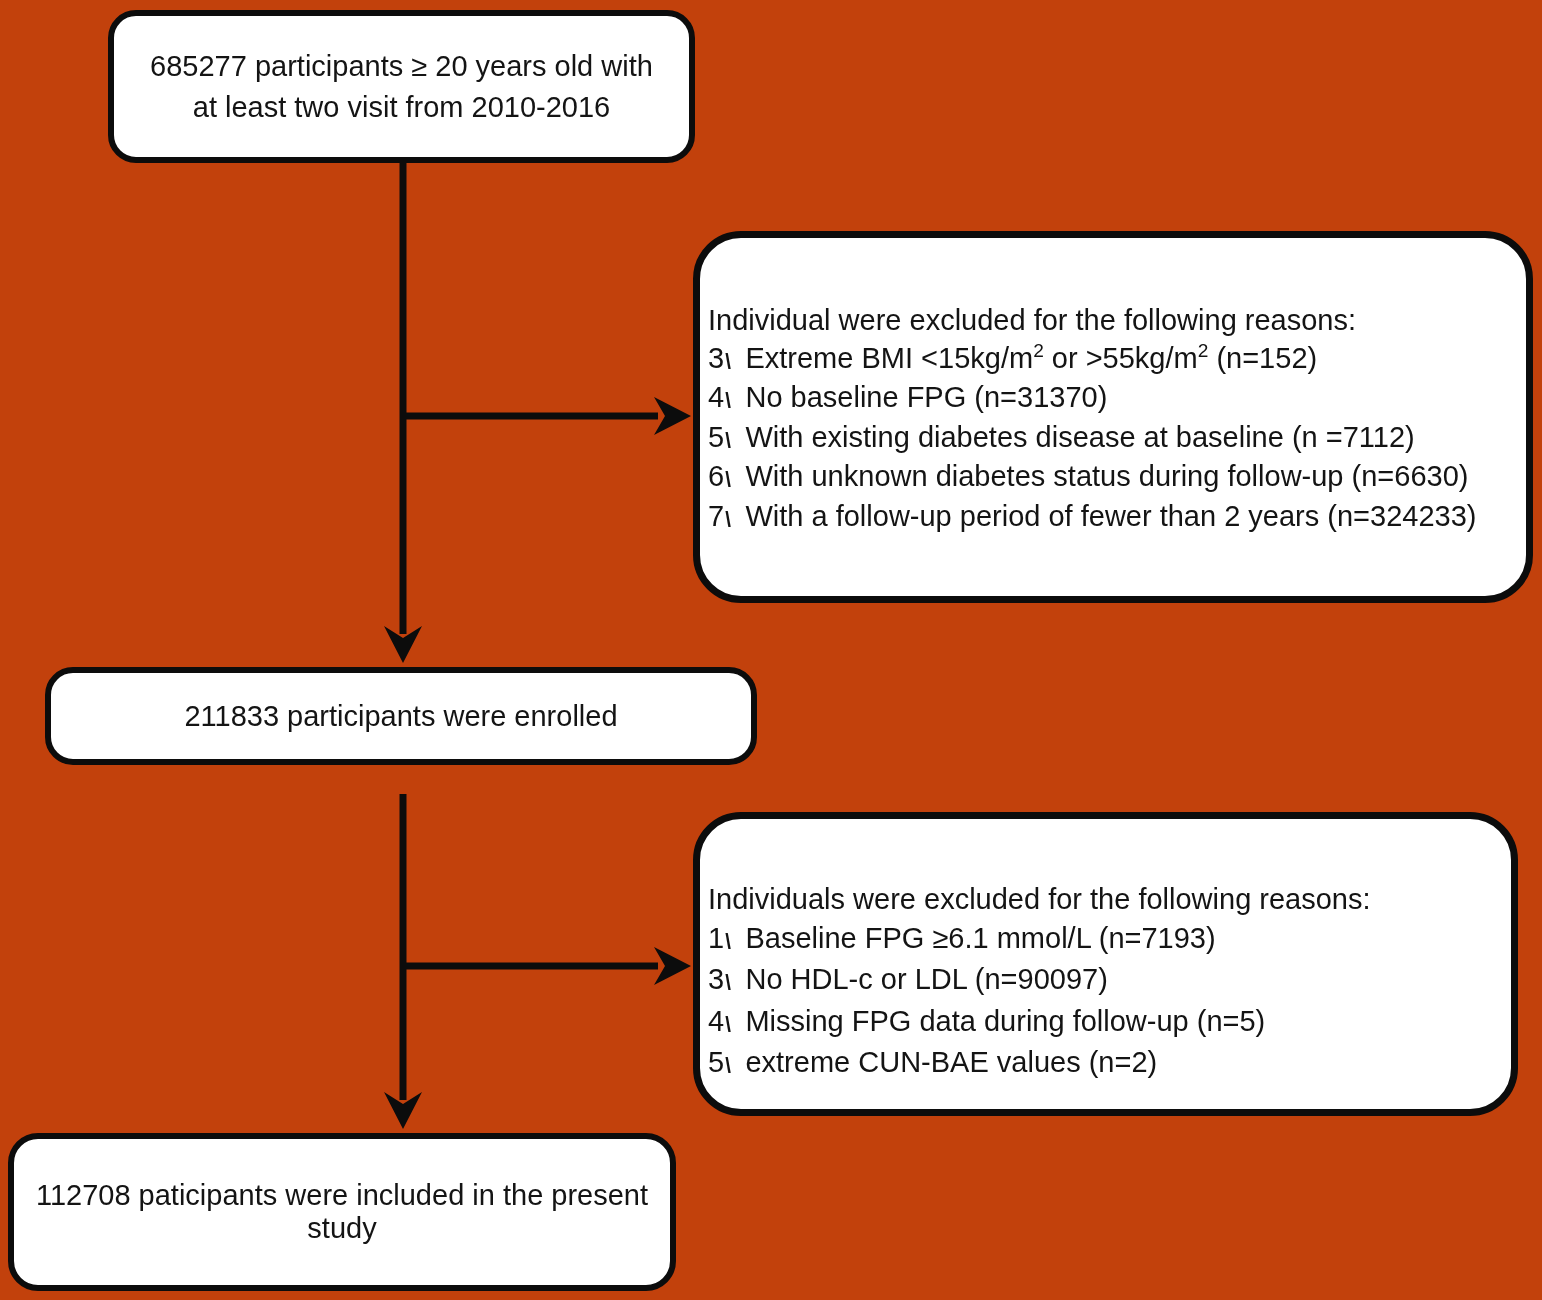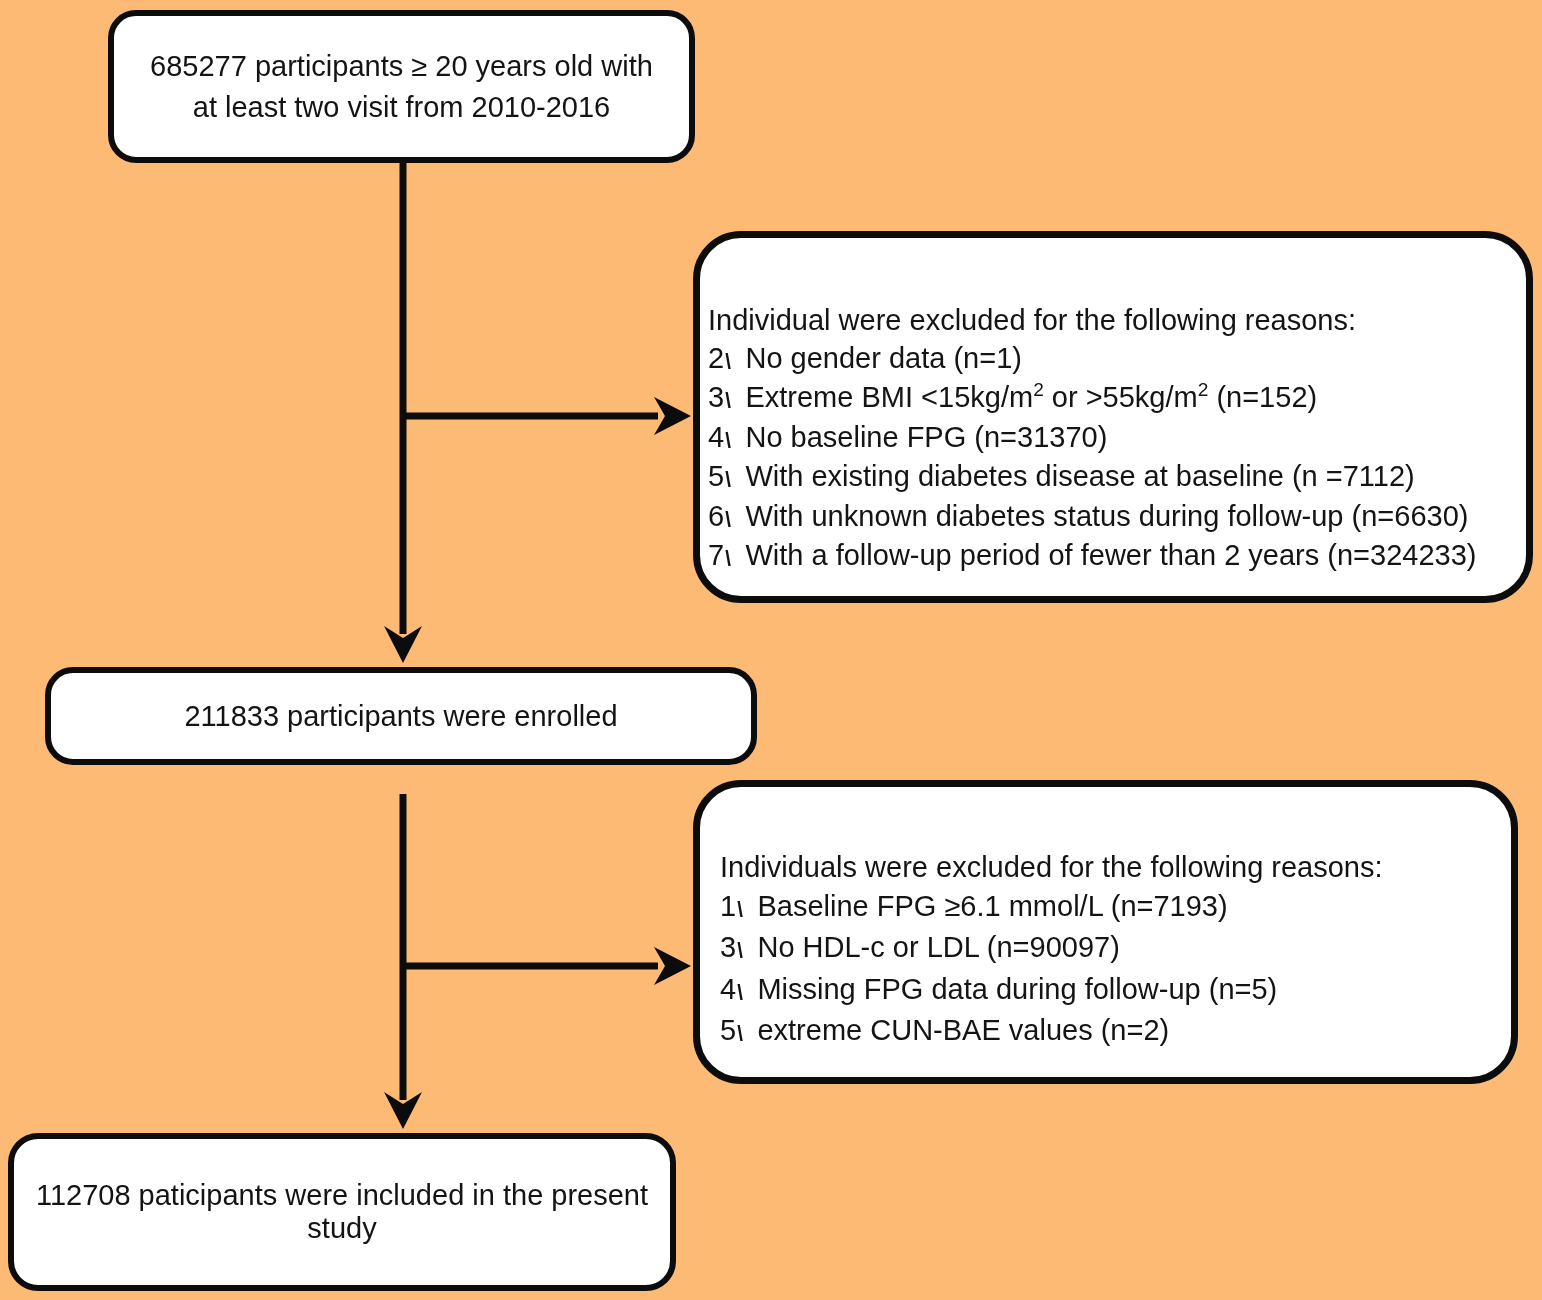--- a/index.html
+++ b/index.html
@@ -4,21 +4,21 @@
 <style>
   html, body {
     margin: 0;
     padding: 0;
     background: #ffffff;
   }
   .canvas {
     position: relative;
     width: 1542px;
     height: 1300px;
-    background: #fdba74;
+    background: #c2410c;
     font-family: "Liberation Sans", "DejaVu Sans", sans-serif;
     color: #141414;
     overflow: hidden;
   }
   .connectors {
     position: absolute;
     left: 0; top: 0;
     width: 1542px;
     height: 1300px;
     pointer-events: none;
@@ -52,25 +52,25 @@
     font-size: 29px;
     line-height: 37.5px;
   }
   .box-enrolled {
     left: 45px; top: 667px;
     width: 712px; height: 98px;
     border-radius: 28px;
     font-size: 29px;
   }
   .box-excl-2 {
-    left: 693px; top: 780px;
+    left: 693px; top: 812px;
     width: 825px; height: 304px;
     border-width: 7px;
     border-radius: 48px;
-    padding: 24px 16px 0 20px;
+    padding: 24px 16px 0 8px;
     font-size: 29px;
     line-height: 38.5px;
   }
   .box-final {
     left: 8px; top: 1133px;
     width: 668px; height: 158px;
     border-radius: 30px;
     font-size: 29px;
     padding: 13px 6px;
   }
@@ -119,21 +119,20 @@
     <polygon points="654,947 691,966 654,985 665,966" fill="#0c0c0c"></polygon>
   </svg>
 
   <div class="fc-box box-start centered">
     <span>685277 participants ≥ 20 years old with at least two visit from 2010-2016</span>
   </div>
 
   <div class="fc-box box-excl-1">
     <div class="excl-header">Individual were excluded for the following reasons:</div>
     <div>
-        <div class="excl-item"><span class="item-num">2</span><span class="ideo-comma">\</span><span class="item-text">No  gender data (n=1)</span></div>
         <div class="excl-item"><span class="item-num">3</span><span class="ideo-comma">\</span><span class="item-text">Extreme BMI &lt;15kg/m<sup>2</sup> or &gt;55kg/m<sup>2</sup> (n=152)</span></div>
         <div class="excl-item"><span class="item-num">4</span><span class="ideo-comma">\</span><span class="item-text">No baseline FPG (n=31370)</span></div>
         <div class="excl-item"><span class="item-num">5</span><span class="ideo-comma">\</span><span class="item-text">With existing diabetes disease at baseline (n =7112)</span></div>
         <div class="excl-item"><span class="item-num">6</span><span class="ideo-comma">\</span><span class="item-text">With unknown diabetes status during follow-up (n=6630)</span></div>
         <div class="excl-item"><span class="item-num">7</span><span class="ideo-comma">\</span><span class="item-text">With a follow-up period of fewer than 2 years (n=324233)</span></div>
       </div>
   </div>
 
   <div class="fc-box box-enrolled centered">
     <span>211833 participants were enrolled</span>

